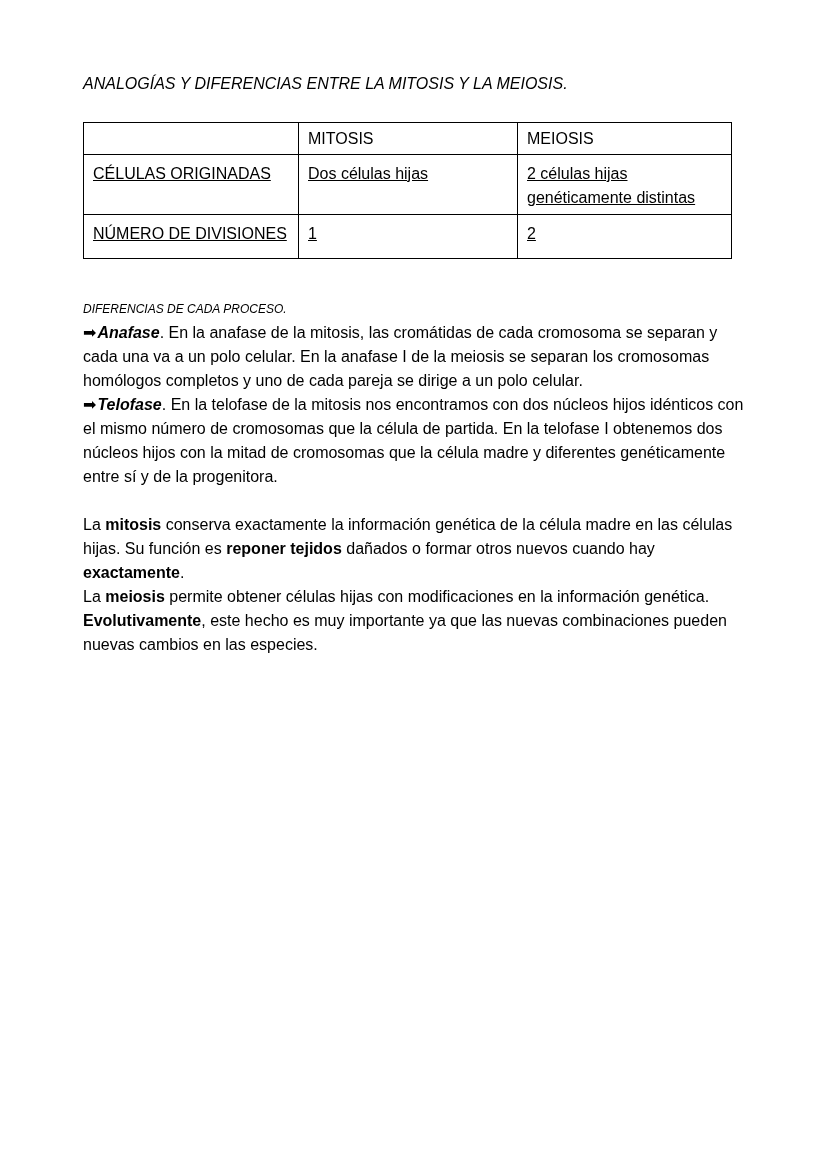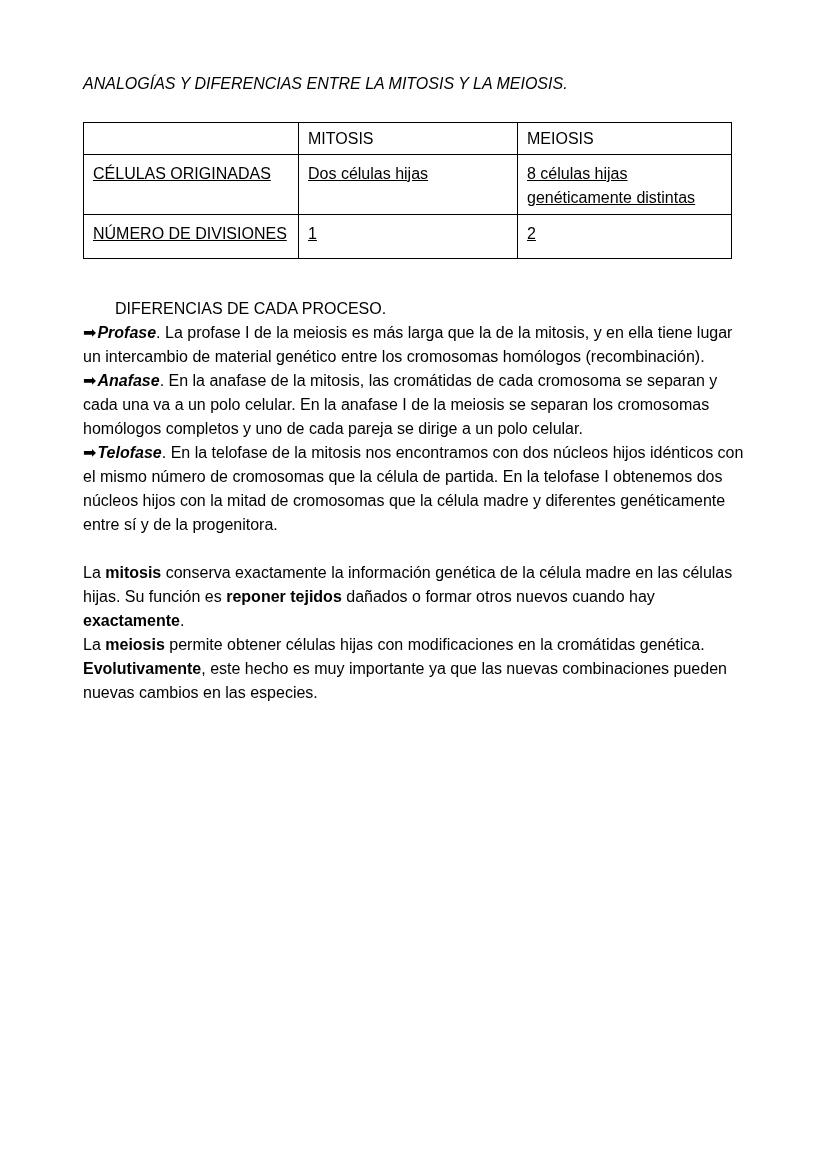--- a/index.html
+++ b/index.html
@@ -35,23 +35,23 @@
     font-weight: normal;
     font-size: 16px;
     text-align: left;
     vertical-align: top;
     padding: 4px 9px;
   }
   table.cmp thead th { height: 32px; vertical-align: middle; padding-top: 2px; padding-bottom: 2px; }
   table.cmp tbody tr { height: 44px; }
   table.cmp tbody td { padding-top: 7px; text-decoration: underline; }
   .section-heading {
+    font-style: italic;
     font-weight: normal;
-    font-size: 16px;
-    margin-left: 32px;
+    font-size: 12px;
   }
   .sig-section { margin-top: 24px; }
   .bullet-item { text-align: left; }
   .arrow {
     font-family: "DejaVu Sans", sans-serif;
     font-style: normal;
     margin-right: 1px;
   }
   .term { font-weight: bold; font-style: italic; }
   .b { font-weight: bold; }
@@ -74,40 +74,39 @@
       <tr>
         <th></th>
         <th>MITOSIS</th>
         <th>MEIOSIS</th>
       </tr>
     </thead>
     <tbody>
       <tr>
         <td>CÉLULAS ORIGINADAS</td>
         <td>Dos células hijas</td>
-        <td>8 células hijas genéticamente distintas</td>
+        <td>2 células hijas genéticamente distintas</td>
       </tr>
       <tr>
         <td>NÚMERO DE DIVISIONES</td>
         <td>1</td>
         <td>2</td>
       </tr>
     </tbody>
   </table>
 
   <div class="dif-section">
     <h2 class="section-heading">DIFERENCIAS DE CADA PROCESO.</h2>
 
-    <p class="body-par bullet-item"><span class="arrow">➡</span><span class="term">Profase</span><span>. La profase I de la meiosis es más larga que la de la mitosis, y en ella tiene lugar un intercambio de material genético entre los cromosomas homólogos (recombinación).</span></p>
 
     <p class="body-par bullet-item"><span class="arrow">➡</span><span class="term">Anafase</span><span>. En la anafase de la mitosis, las cromátidas de cada cromosoma se separan y cada una va a un polo celular. En la anafase I de la meiosis se separan los cromosomas homólogos completos y uno de cada pareja se dirige a un polo celular.</span></p>
 
     <p class="body-par bullet-item"><span class="arrow">➡</span><span class="term">Telofase</span><span>. En la telofase de la mitosis nos encontramos con dos núcleos hijos idénticos con el mismo número de cromosomas que la célula de partida. En la telofase I obtenemos dos núcleos hijos con la mitad de cromosomas que la célula madre y diferentes genéticamente entre sí y de la progenitora.</span></p>
   </div>
 
   <div class="sig-section">
 
     <p class="body-par"><span>La </span><span class="b">mitosis</span><span> conserva exactamente la información genética de la célula madre en las células hijas. Su función es </span><span class="b">reponer tejidos</span><span> dañados o formar otros nuevos cuando hay </span><span class="b">exactamente</span><span>.</span></p>
 
-    <p class="body-par"><span>La </span><span class="b">meiosis</span><span> permite obtener células hijas con modificaciones en la cromátidas genética. </span><span class="b">Evolutivamente</span><span>, este hecho es muy importante ya que las nuevas combinaciones pueden nuevas cambios en las especies.</span></p>
+    <p class="body-par"><span>La </span><span class="b">meiosis</span><span> permite obtener células hijas con modificaciones en la información genética. </span><span class="b">Evolutivamente</span><span>, este hecho es muy importante ya que las nuevas combinaciones pueden nuevas cambios en las especies.</span></p>
   </div>
 
 </div>
 
 </body></html>

